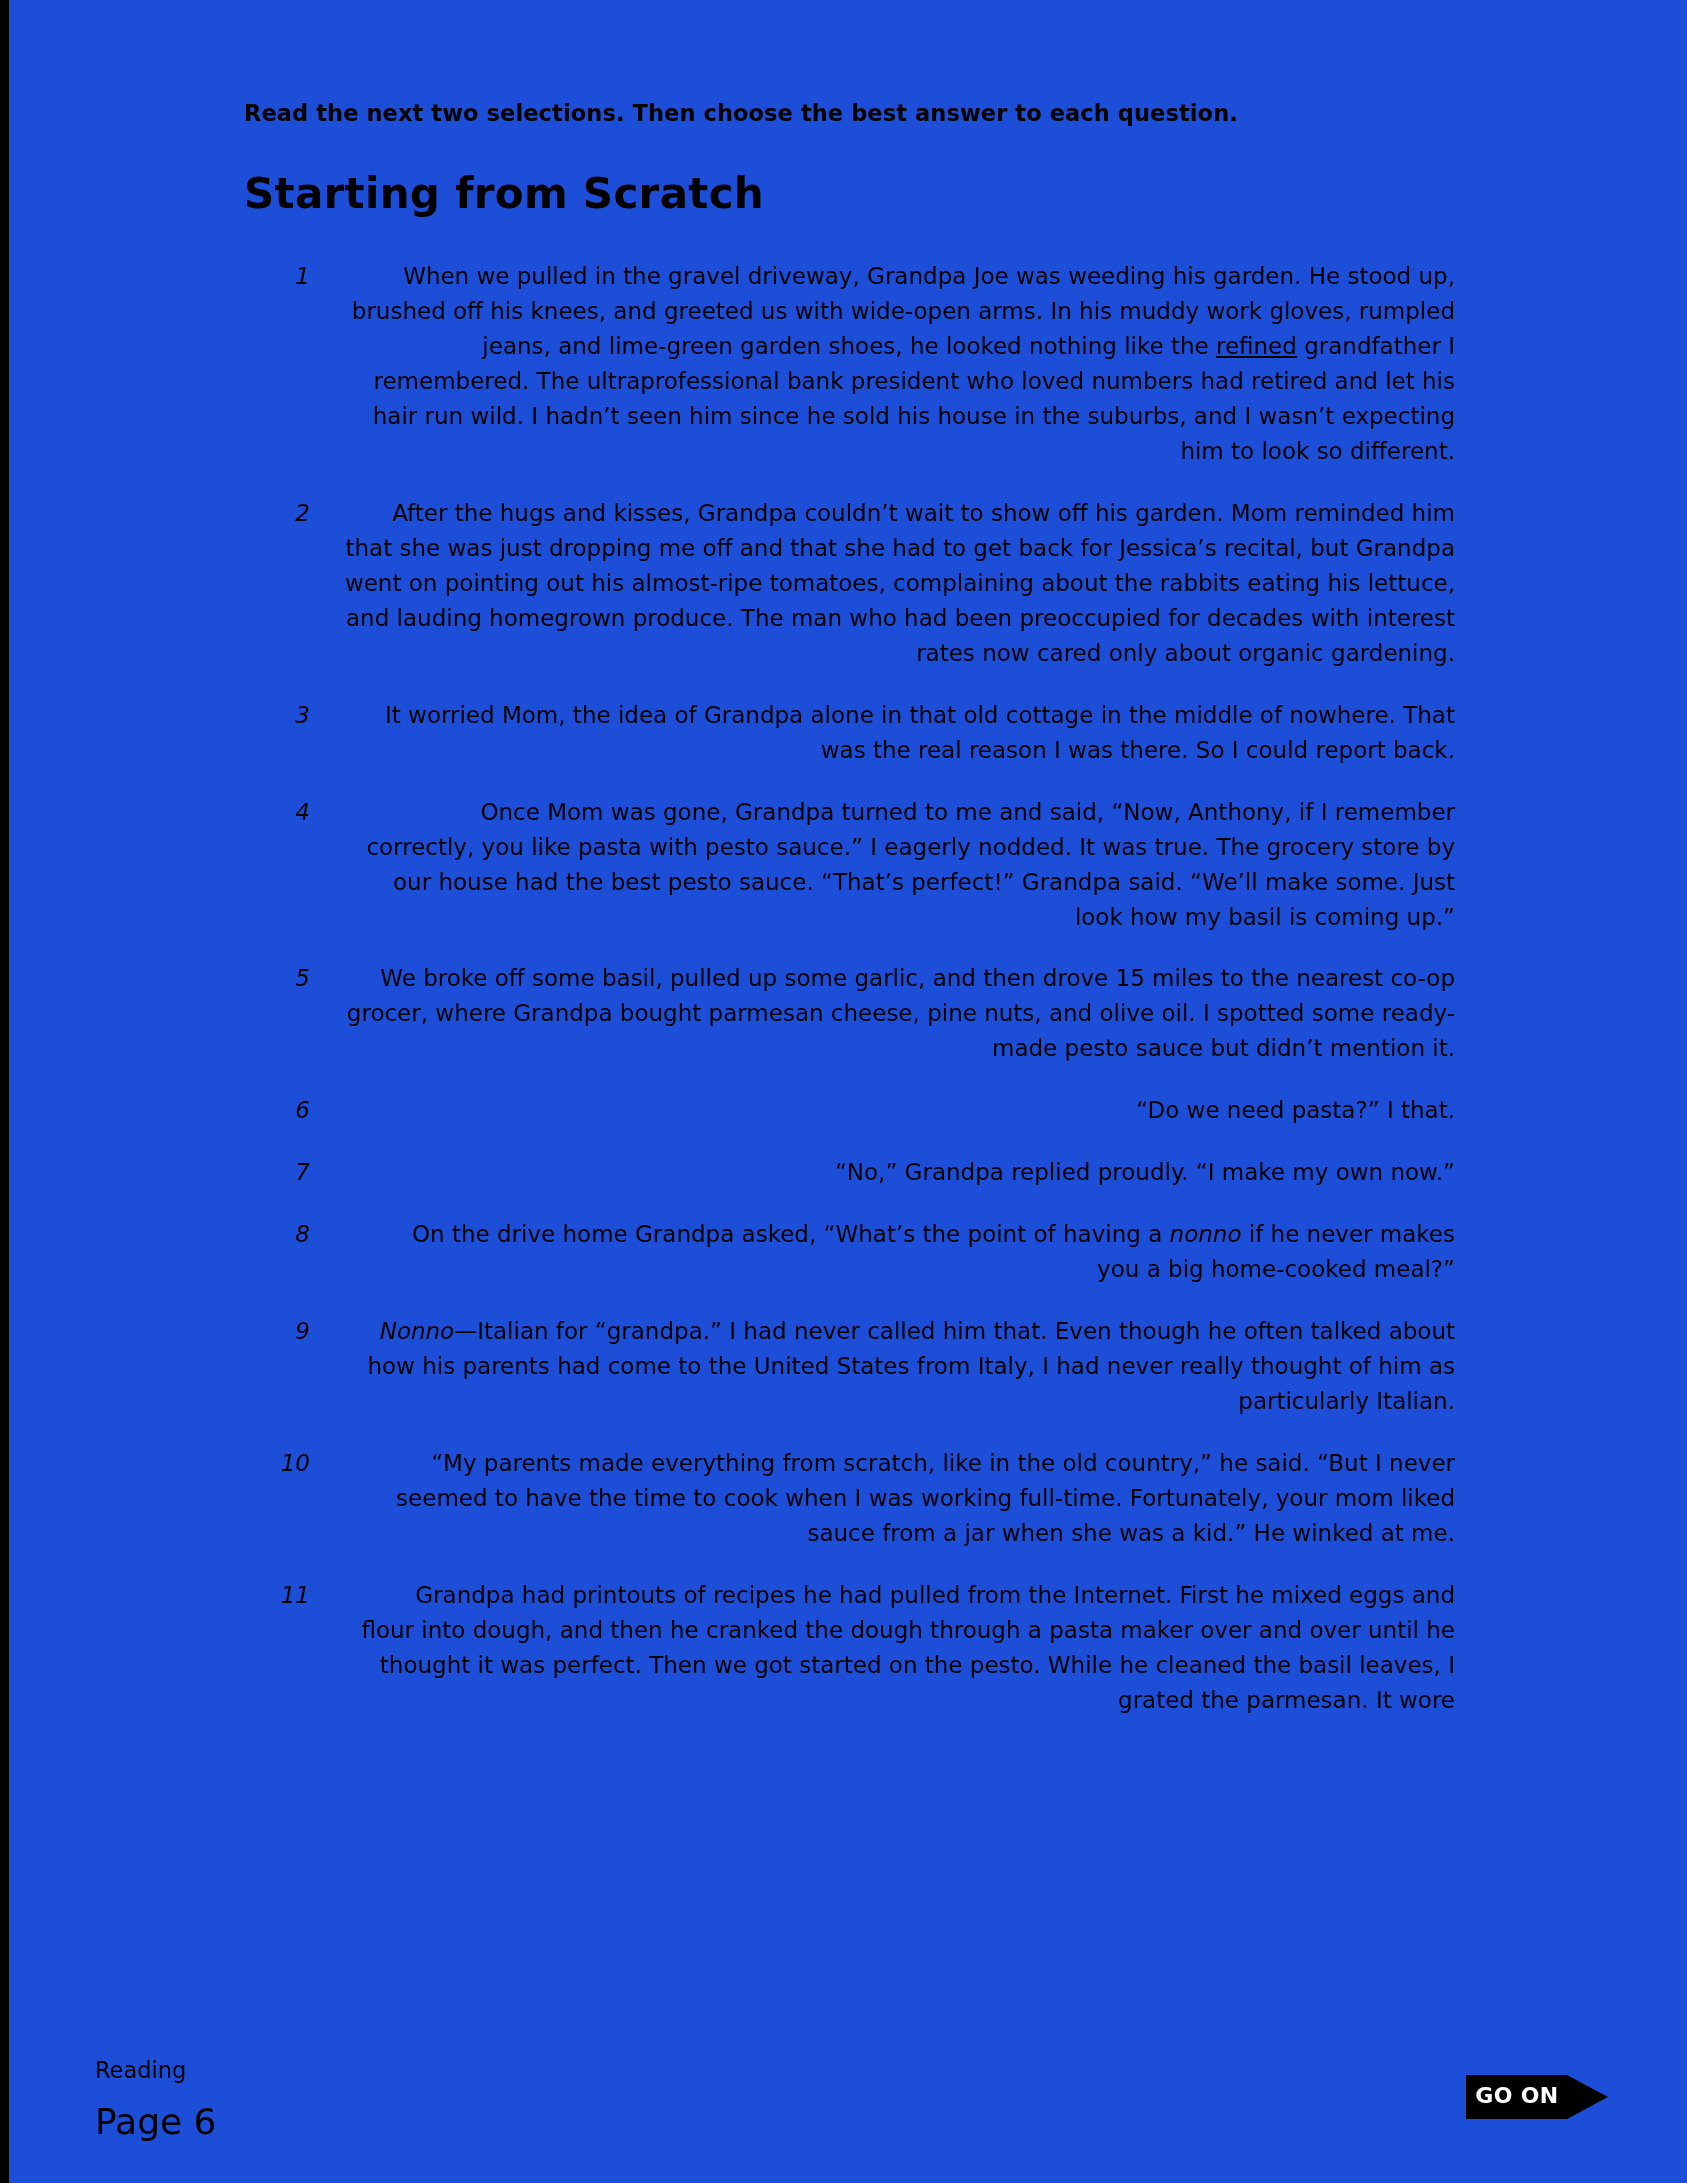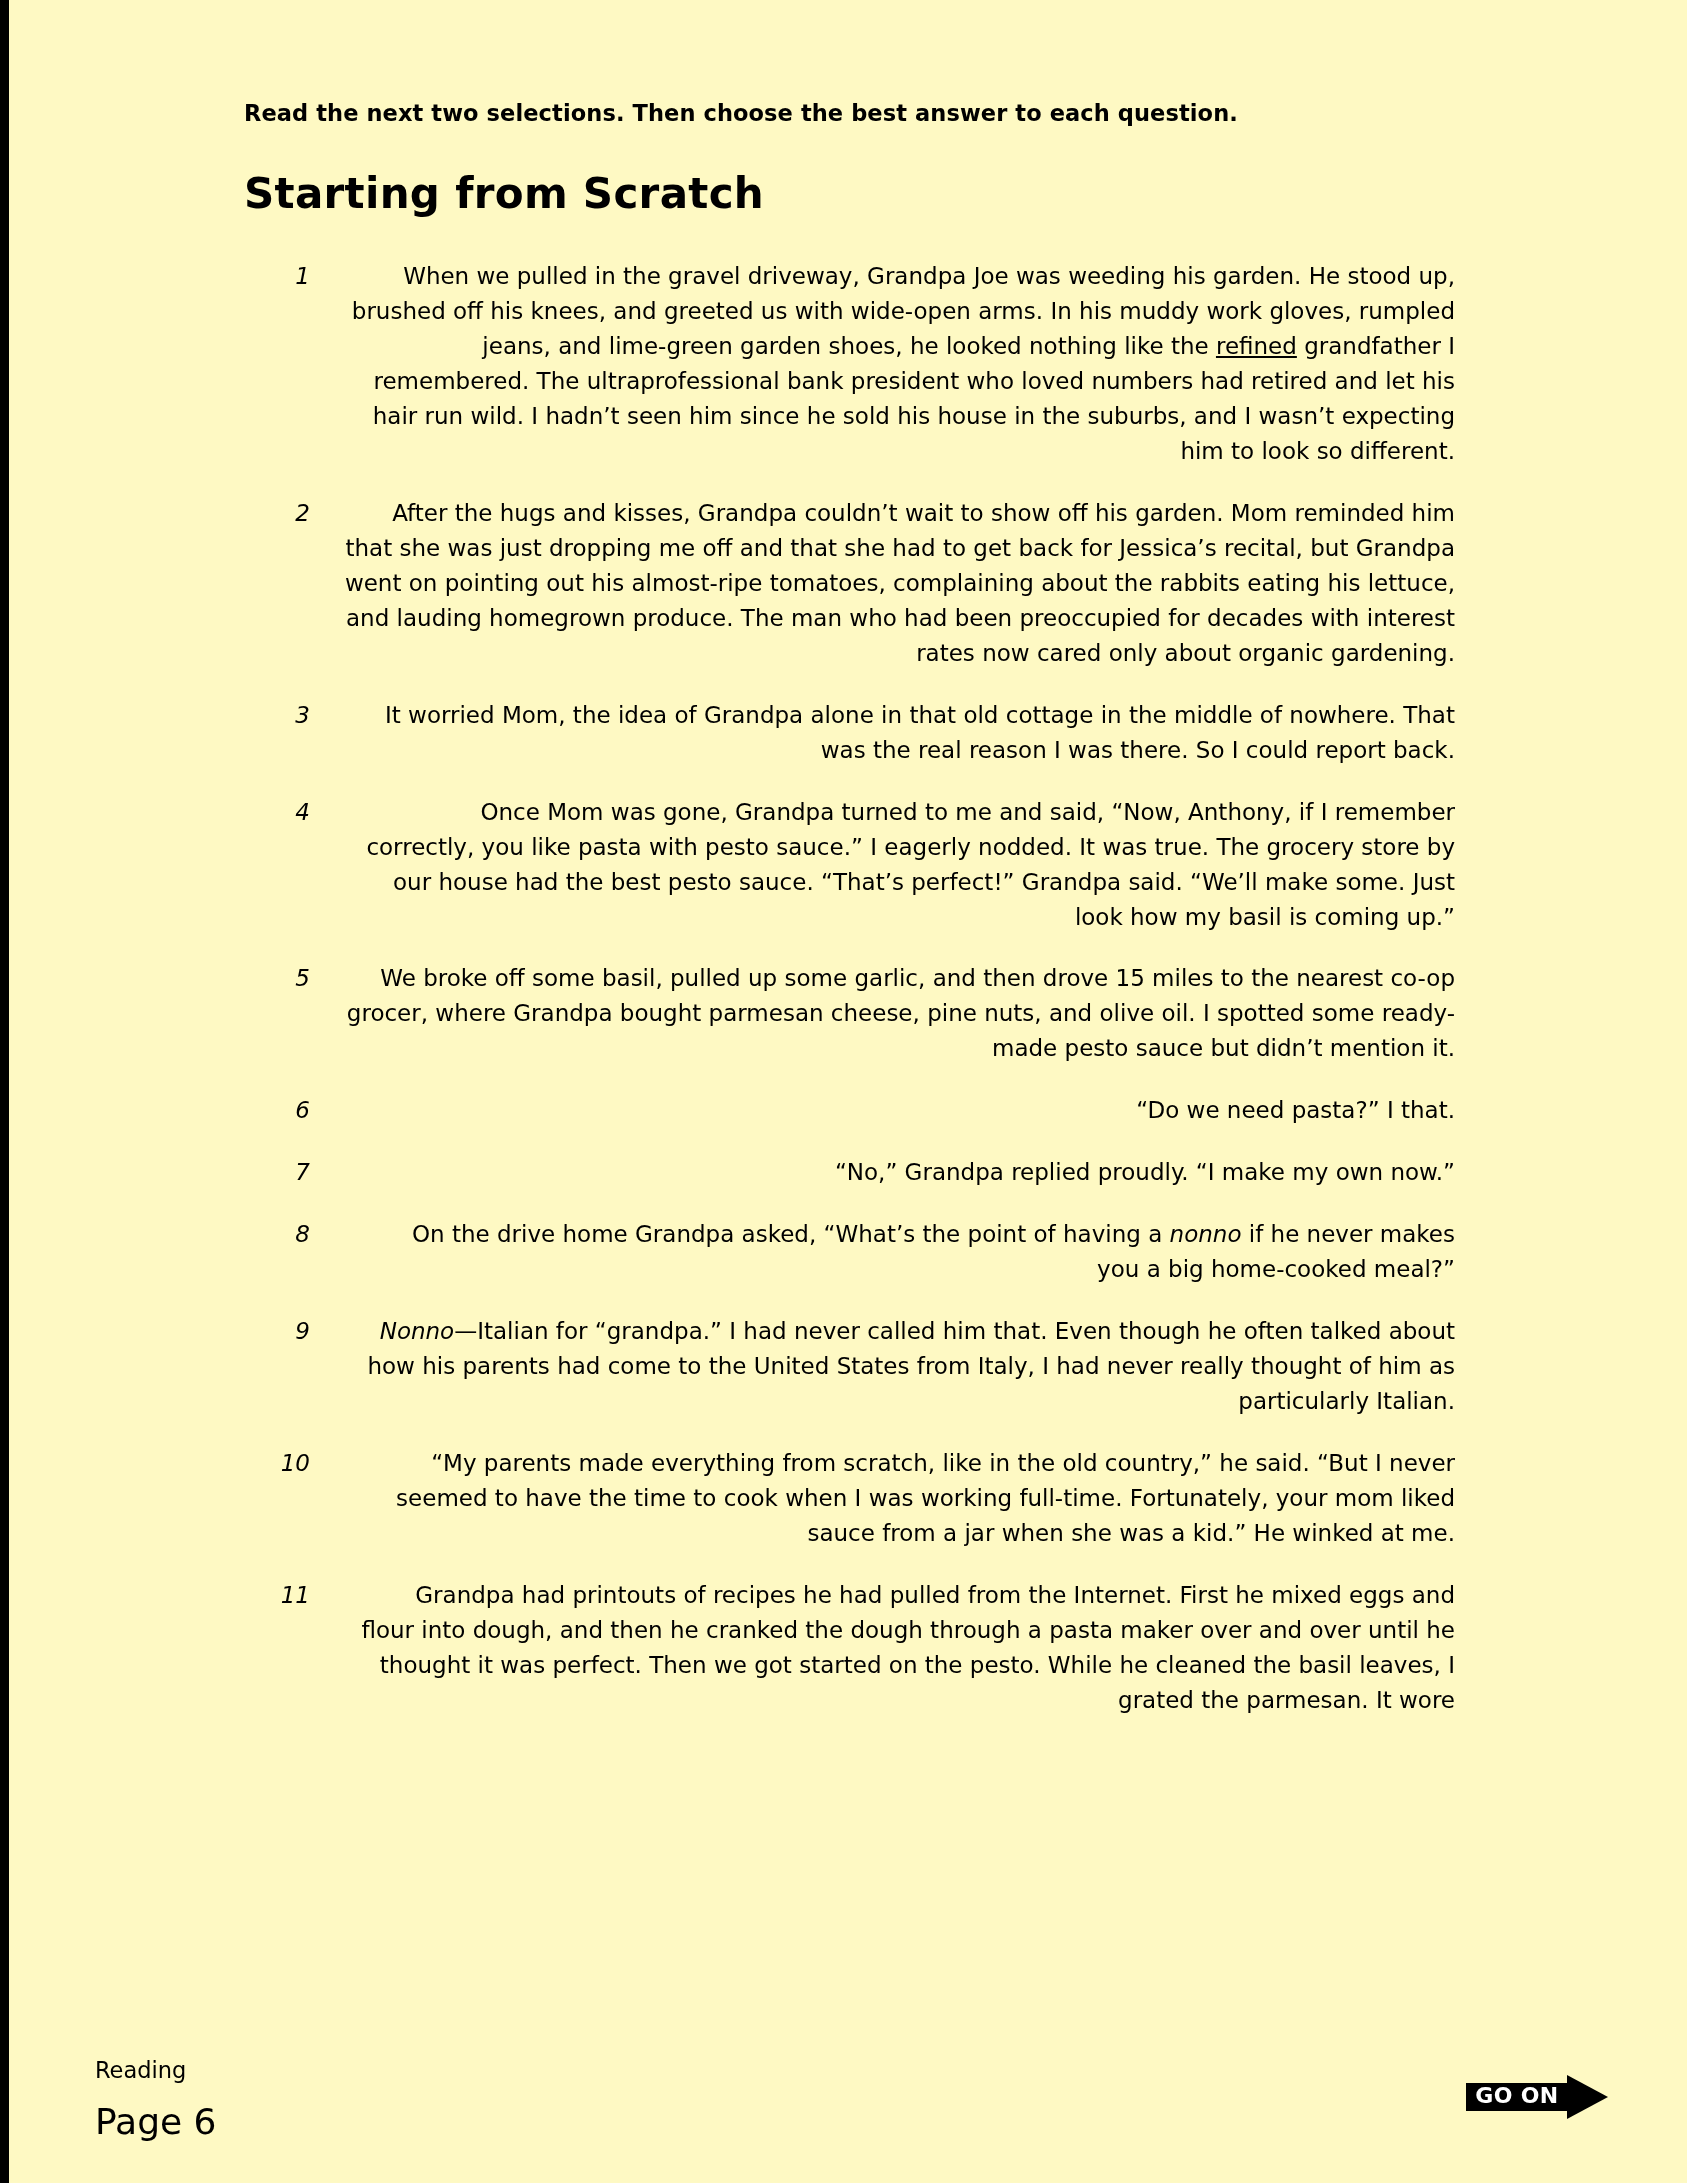--- a/index.html
+++ b/index.html
@@ -16,21 +16,21 @@
     overflow: hidden;
   }
   .page {
     position: absolute;
     left: 0;
     top: 0;
     width: 1687px;
     height: 2183px;
     box-sizing: border-box;
     border-left: 9.3px solid #000000;
-    background: #fef9c3;
+    background: #1d4ed8;
   }
   .content {
     position: absolute;
     left: 235px;
     top: 99px;
     width: 1211px;
   }
   .instruction {
     font-size: 22.5px;
     font-weight: bold;
@@ -101,21 +101,21 @@
     height: 44px;
   }
   .goon-label {
     background: #000000;
     color: #ffffff;
     font-size: 22px;
     font-weight: bold;
     padding: 6.6px 9.3px 8px 9.3px;
     letter-spacing: 0.3px;
     line-height: 1;
-    height: 28px;
+    height: 44px;
     display: flex;
     align-items: center;
     box-sizing: border-box;
   }
   .goon-arrow {
     width: 0;
     height: 0;
     border-top: 22px solid transparent;
     border-bottom: 22px solid transparent;
     border-left: 41px solid #000000;

